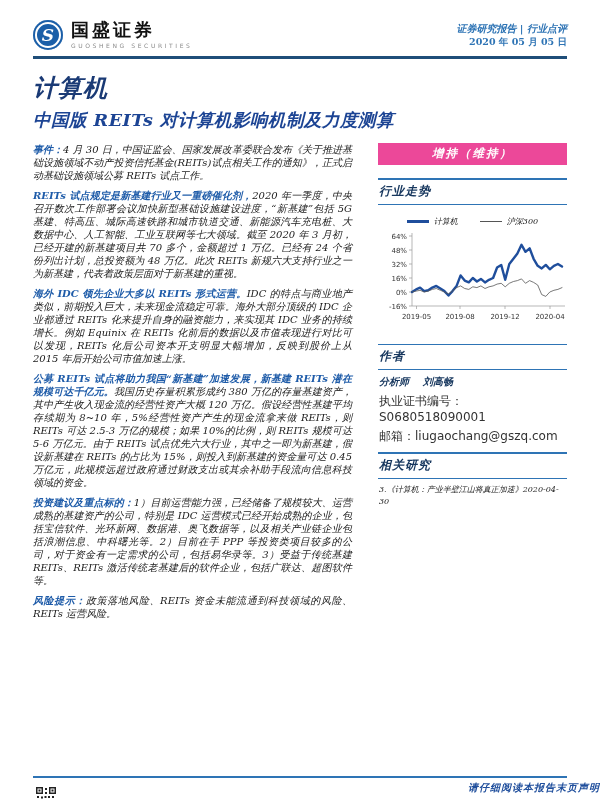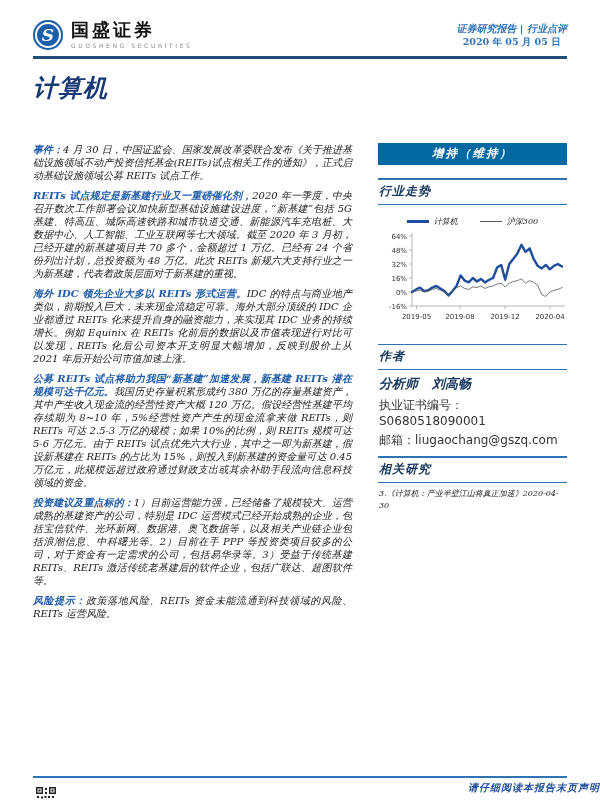--- a/index.html
+++ b/index.html
@@ -14,60 +14,60 @@
   .brand-row { display: flex; align-items: center; gap: 8px; }
   .logo-circle {
     width: 30px; height: 30px; border-radius: 50%; background: #1b5fa8;
     display: flex; align-items: center; justify-content: center;
     box-shadow: inset 0 0 0 2px #1b5fa8, inset 0 0 0 4px #ffffff;
   }
   .logo-circle span { color: #fff; font-weight: bold; font-style: italic; font-size: 17px; font-family: "DejaVu Serif", serif; }
   .brand-text { display: flex; flex-direction: column; }
   .brand-cn { font-size: 18px; font-weight: bold; color: #111; letter-spacing: 3px; line-height: 1; font-family: "DejaVu Serif", serif; }
   .brand-en { font-size: 6px; color: #8a8a8a; letter-spacing: 2.6px; margin-top: 3px; font-family: "DejaVu Sans", sans-serif; }
-  .header-meta { position: absolute; right: 0; top: 2px; text-align: center; }
+  .header-meta { position: absolute; right: 0; top: 2px; text-align: right; }
   .doc-type { color: #2e74b5; font-size: 10px; font-weight: bold; font-style: italic; }
   .doc-date { color: #2e74b5; font-size: 9.5px; font-weight: bold; margin-top: 0; }
   .header-rule { position: absolute; left: 33px; right: 33px; top: 56px; height: 2.5px; background: #1f4e79; }
   
   .report-industry {
     position: absolute; left: 33px; top: 72px; color: #1a3a75;
     font-size: 24px; font-weight: bold; font-style: italic; letter-spacing: 1px;
   }
   .report-title {
     position: absolute; left: 33px; top: 108px; color: #1c4494;
     font-size: 17.5px; font-weight: bold; font-style: italic; letter-spacing: 0.5px;
   }
   
   .content { position: absolute; left: 33px; right: 33px; top: 143px; display: flex; gap: 26px; }
   .main-col { width: 334px; }
   .para { font-size: 10px; line-height: 1.30; text-align: justify; color: #1a1a1a; font-style: italic; margin-bottom: 7px; }
   .para .lead { color: #1f5ca9; font-weight: bold; }
   
   .side-col { width: 189px; font-style: normal; }
   .rating-banner {
-    background: #0369a1; color: #ffffff; text-align: center;
+    background: #ec4899; color: #ffffff; text-align: center;
     font-size: 11.5px; font-weight: bold; font-style: italic;
     padding: 3px 0 4px; letter-spacing: 2px;
   }
   .side-rule-thick { height: 1.6px; background: #2e74b5; margin-top: 13px; }
   .side-rule-thin { height: 1px; background: #2e74b5; }
   .side-heading {
     color: #17375e; font-size: 12px; font-weight: bold; font-style: italic;
     padding: 3px 1px 4px; letter-spacing: 1px;
   }
   .legend { display: flex; justify-content: center; align-items: center; gap: 22px; margin-top: 11px; }
   .legend-item { display: flex; align-items: center; gap: 5px; }
   .legend-label { font-size: 8px; color: #222; font-style: italic; }
   .swatch-computer { width: 22px; height: 3px; background: #1f4e9c; }
   .swatch-hs300 { width: 22px; height: 1px; background: #555; }
   .chart-wrap { margin-top: 3px; }
   .tick { font-size: 7px; fill: #333; font-family: "DejaVu Sans", "Liberation Sans", sans-serif; }
   .author-box { margin-top: 16px; }
-  .analyst-line { font-size: 13px; color: #17375e; font-weight: bold; font-style: italic; padding: 5px 1px 3px; }
+  .analyst-line { font-size: 10px; color: #17375e; font-weight: bold; font-style: italic; padding: 5px 1px 3px; }
   .analyst-line .name { margin-left: 14px; }
   .contact-line { font-size: 12px; color: #333; padding: 1px 1px 3px; font-family: "DejaVu Sans", "Liberation Sans", sans-serif; }
   .related-list { padding: 5px 1px 0; }
   .related-item { font-size: 8px; color: #222; font-style: italic; line-height: 1.55; margin-bottom: 6px; }
   
   .footer-rule { position: absolute; left: 33px; right: 33px; top: 776px; height: 1.5px; background: #2e74b5; }
   .footer-text {
     position: absolute; left: 0; right: 0; top: 781px; text-align: right;
     color: #1f4e9c; font-size: 10px; font-weight: bold; font-style: italic; letter-spacing: 1px;
   }
@@ -89,27 +89,28 @@
       </div>
     </div>
     <div class="header-meta">
       <div class="doc-type">证券研究报告 | 行业点评</div>
       <div class="doc-date">2020 年 05 月 05 日</div>
     </div>
   </div>
   <div class="header-rule"></div>
 
   <div class="report-industry">计算机</div>
+  <div class="report-title">中国版 REITs 对计算机影响机制及力度测算</div>
 
   <div class="content">
 
     <div class="main-col">
       <p class="para"><span class="lead">事件：</span><span>4 月 30 日，中国证监会、国家发展改革委联合发布《关于推进基础设施领域不动产投资信托基金(REITs)试点相关工作的通知》，正式启动基础设施领域公募 REITs 试点工作。</span></p>
       <p class="para"><span class="lead">REITs 试点规定是新基建行业又一重磅催化剂，</span><span>2020 年一季度，中央召开数次工作部署会议加快新型基础设施建设进度，“新基建”包括 5G 基建、特高压、城际高速铁路和城市轨道交通、新能源汽车充电桩、大数据中心、人工智能、工业互联网等七大领域。截至 2020 年 3 月初，已经开建的新基建项目共 70 多个，金额超过 1 万亿。已经有 24 个省份列出计划，总投资额为 48 万亿。此次 REITs 新规六大支持行业之一为新基建，代表着政策层面对于新基建的重视。</span></p>
-      <p class="para"><span class="lead">海外 IDC 领先企业大多以 REITs 形式运营。</span><span>IDC 的特点与商业地产类似，前期投入巨大，未来现金流稳定可靠。海外大部分顶级的 IDC 企业都通过 REITs 化来提升自身的融资能力，来实现其 IDC 业务的持续增长。例如 Equinix 在 REITs 化前后的数据以及市值表现进行对比可以发现，REITs 化后公司资本开支明显大幅增加，反映到股价上从 2021 年后开始公司市值加速上涨。</span></p>
+      <p class="para"><span class="lead">海外 IDC 领先企业大多以 REITs 形式运营。</span><span>IDC 的特点与商业地产类似，前期投入巨大，未来现金流稳定可靠。海外大部分顶级的 IDC 企业都通过 REITs 化来提升自身的融资能力，来实现其 IDC 业务的持续增长。例如 Equinix 在 REITs 化前后的数据以及市值表现进行对比可以发现，REITs 化后公司资本开支明显大幅增加，反映到股价上从 2015 年后开始公司市值加速上涨。</span></p>
       <p class="para"><span class="lead">公募 REITs 试点将助力我国“新基建”加速发展，新基建 REITs 潜在规模可达千亿元。</span><span>我国历史存量积累形成约 380 万亿的存量基建资产，其中产生收入现金流的经营性资产大概 120 万亿。假设经营性基建平均存续期为 8~10 年，5%经营性资产产生的现金流拿来做 REITs，则 REITs 可达 2.5-3 万亿的规模；如果 10%的比例，则 REITs 规模可达 5-6 万亿元。由于 REITs 试点优先六大行业，其中之一即为新基建，假设新基建在 REITs 的占比为 15%，则投入到新基建的资金量可达 0.45 万亿元，此规模远超过政府通过财政支出或其余补助手段流向信息科技领域的资金。</span></p>
       <p class="para"><span class="lead">投资建议及重点标的：</span><span>1）目前运营能力强，已经储备了规模较大、运营成熟的基建资产的公司，特别是 IDC 运营模式已经开始成熟的企业，包括宝信软件、光环新网、数据港、奥飞数据等，以及相关产业链企业包括浪潮信息、中科曙光等。2）目前在手 PPP 等投资类项目较多的公司，对于资金有一定需求的公司，包括易华录等。3）受益于传统基建 REITs、REITs 激活传统老基建后的软件企业，包括广联达、超图软件等。</span></p>
       <p class="para"><span class="lead">风险提示：</span><span>政策落地风险、REITs 资金未能流通到科技领域的风险、REITs 运营风险。</span></p>
     </div>
 
     <div class="side-col">
       <div class="rating-banner">增持（维持）</div>
 
       <div class="side-rule-thick"></div>
       <div class="side-heading">行业走势</div>

